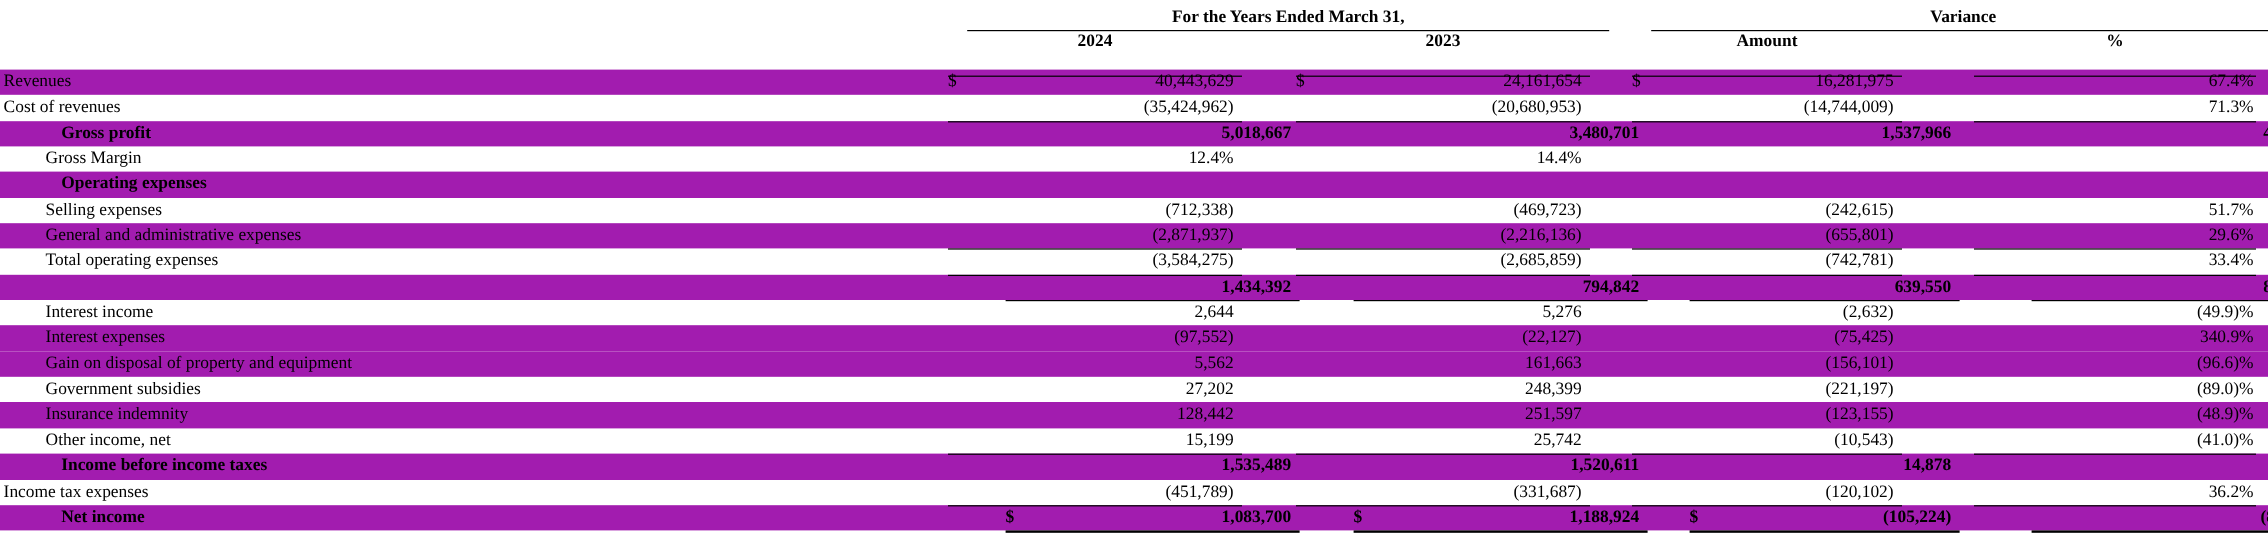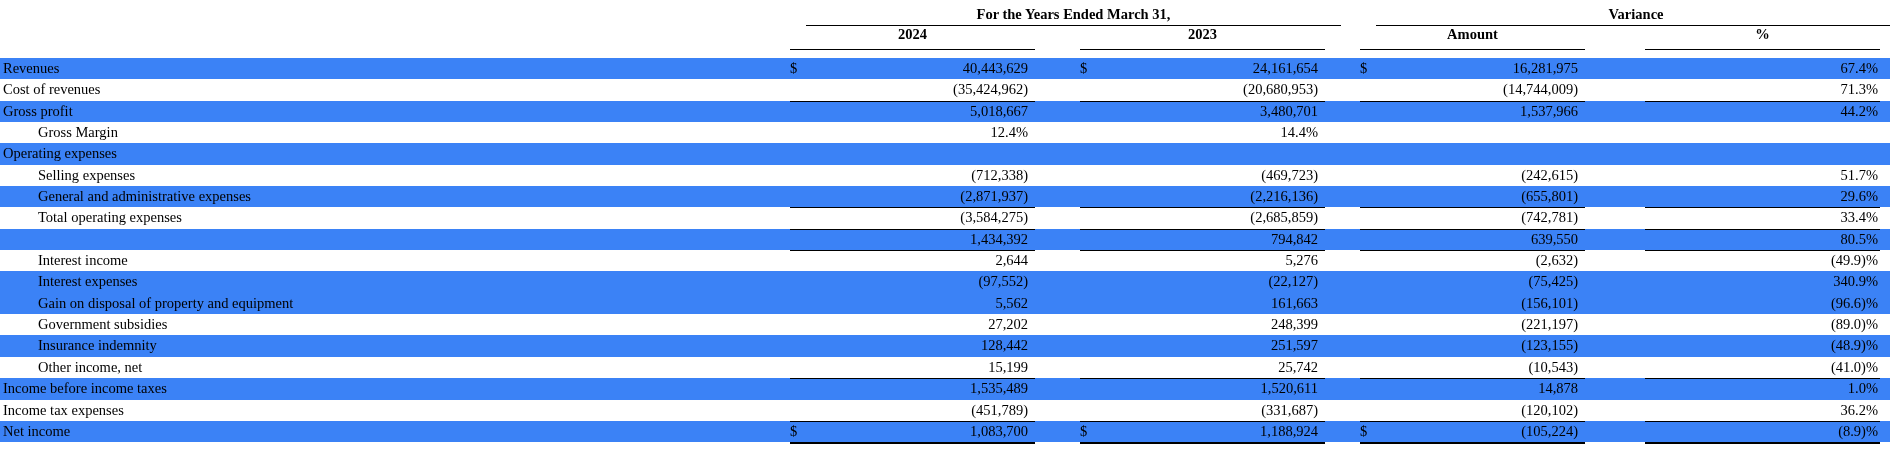--- a/index.html
+++ b/index.html
@@ -24,33 +24,33 @@
     border-bottom: 1.6px solid #000;
     padding-bottom: 2px;
   }
   .hdr-group.years { grid-column: 2 / span 3; }
   .hdr-group.variance { grid-column: 6 / span 3; }
 
   .hdr-col-row { height: 22px; align-items: end; }
   .hdr-col {
     text-align: center; font-weight: bold;
     border-bottom: 1.6px solid #000;
-    padding-bottom: 6px;
+    padding-bottom: 20px;
   }
   .hdr-col.c2024 { grid-column: 2; }
   .hdr-col.c2023 { grid-column: 4; }
   .hdr-col.camt  { grid-column: 6; }
   .hdr-col.cpct  { grid-column: 8; }
 
   .hdr-spacer { height: 10px; }
 
   
   .row { height: 21.35px; line-height: 21.35px; width: 1890px; }
-  .row.shade { background: #3b82f6; }
-  .row.bold  { font-weight: normal; }
+  .row.shade { background: #a21caf; }
+  .row.bold  { font-weight: bold; padding-left: 48px; }
 
   .cell-label { grid-column: 1; padding-left: 3px; white-space: nowrap; overflow: hidden; }
   .cell-label.indent { padding-left: 38px; }
 
   .cell-num { display: flex; justify-content: space-between; align-items: flex-end; }
   .cell-num .val { text-align: right; width: 100%; }
   .cell-num .dollar { text-align: left; flex: 0 0 auto; }
   .c-2024 { grid-column: 2; padding-right: 7px; }
   .c-2023 { grid-column: 4; padding-right: 7px; }
   .c-amt  { grid-column: 6; padding-right: 7px; }

